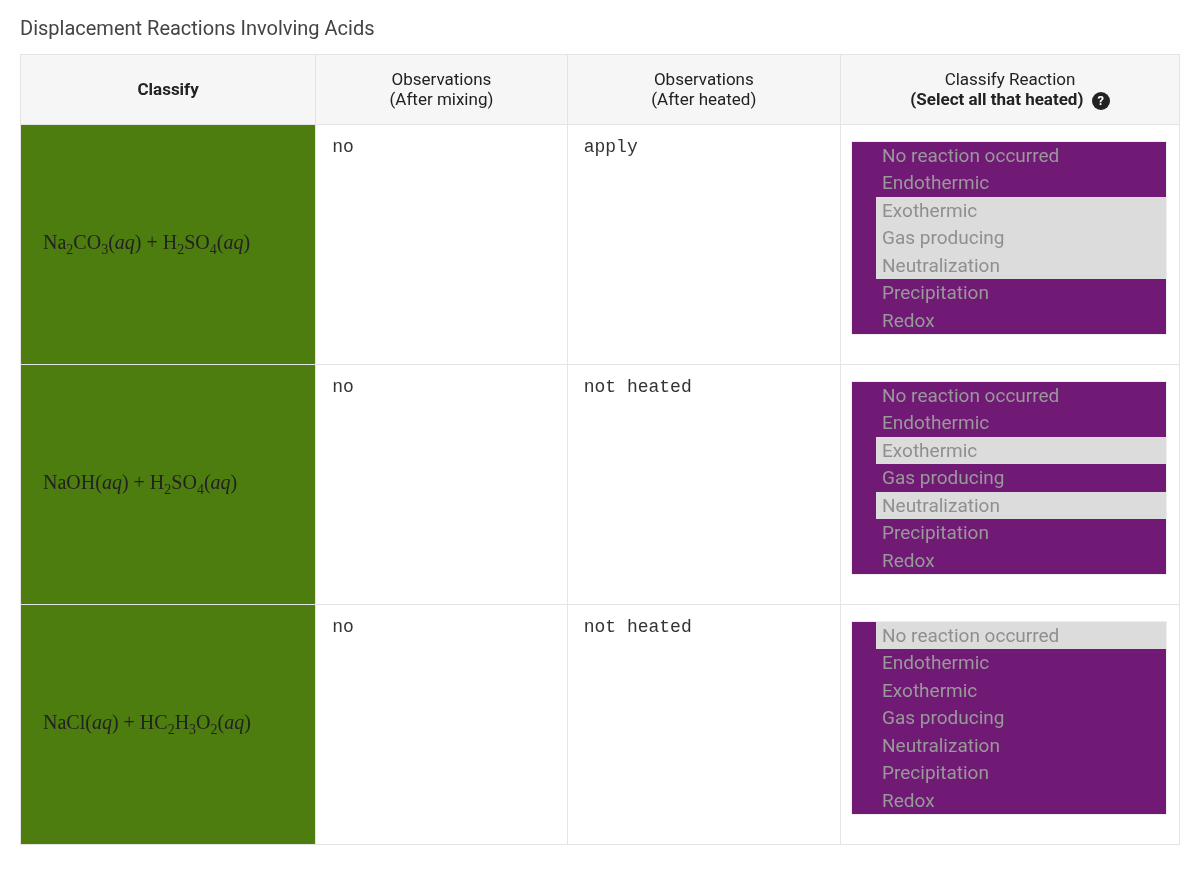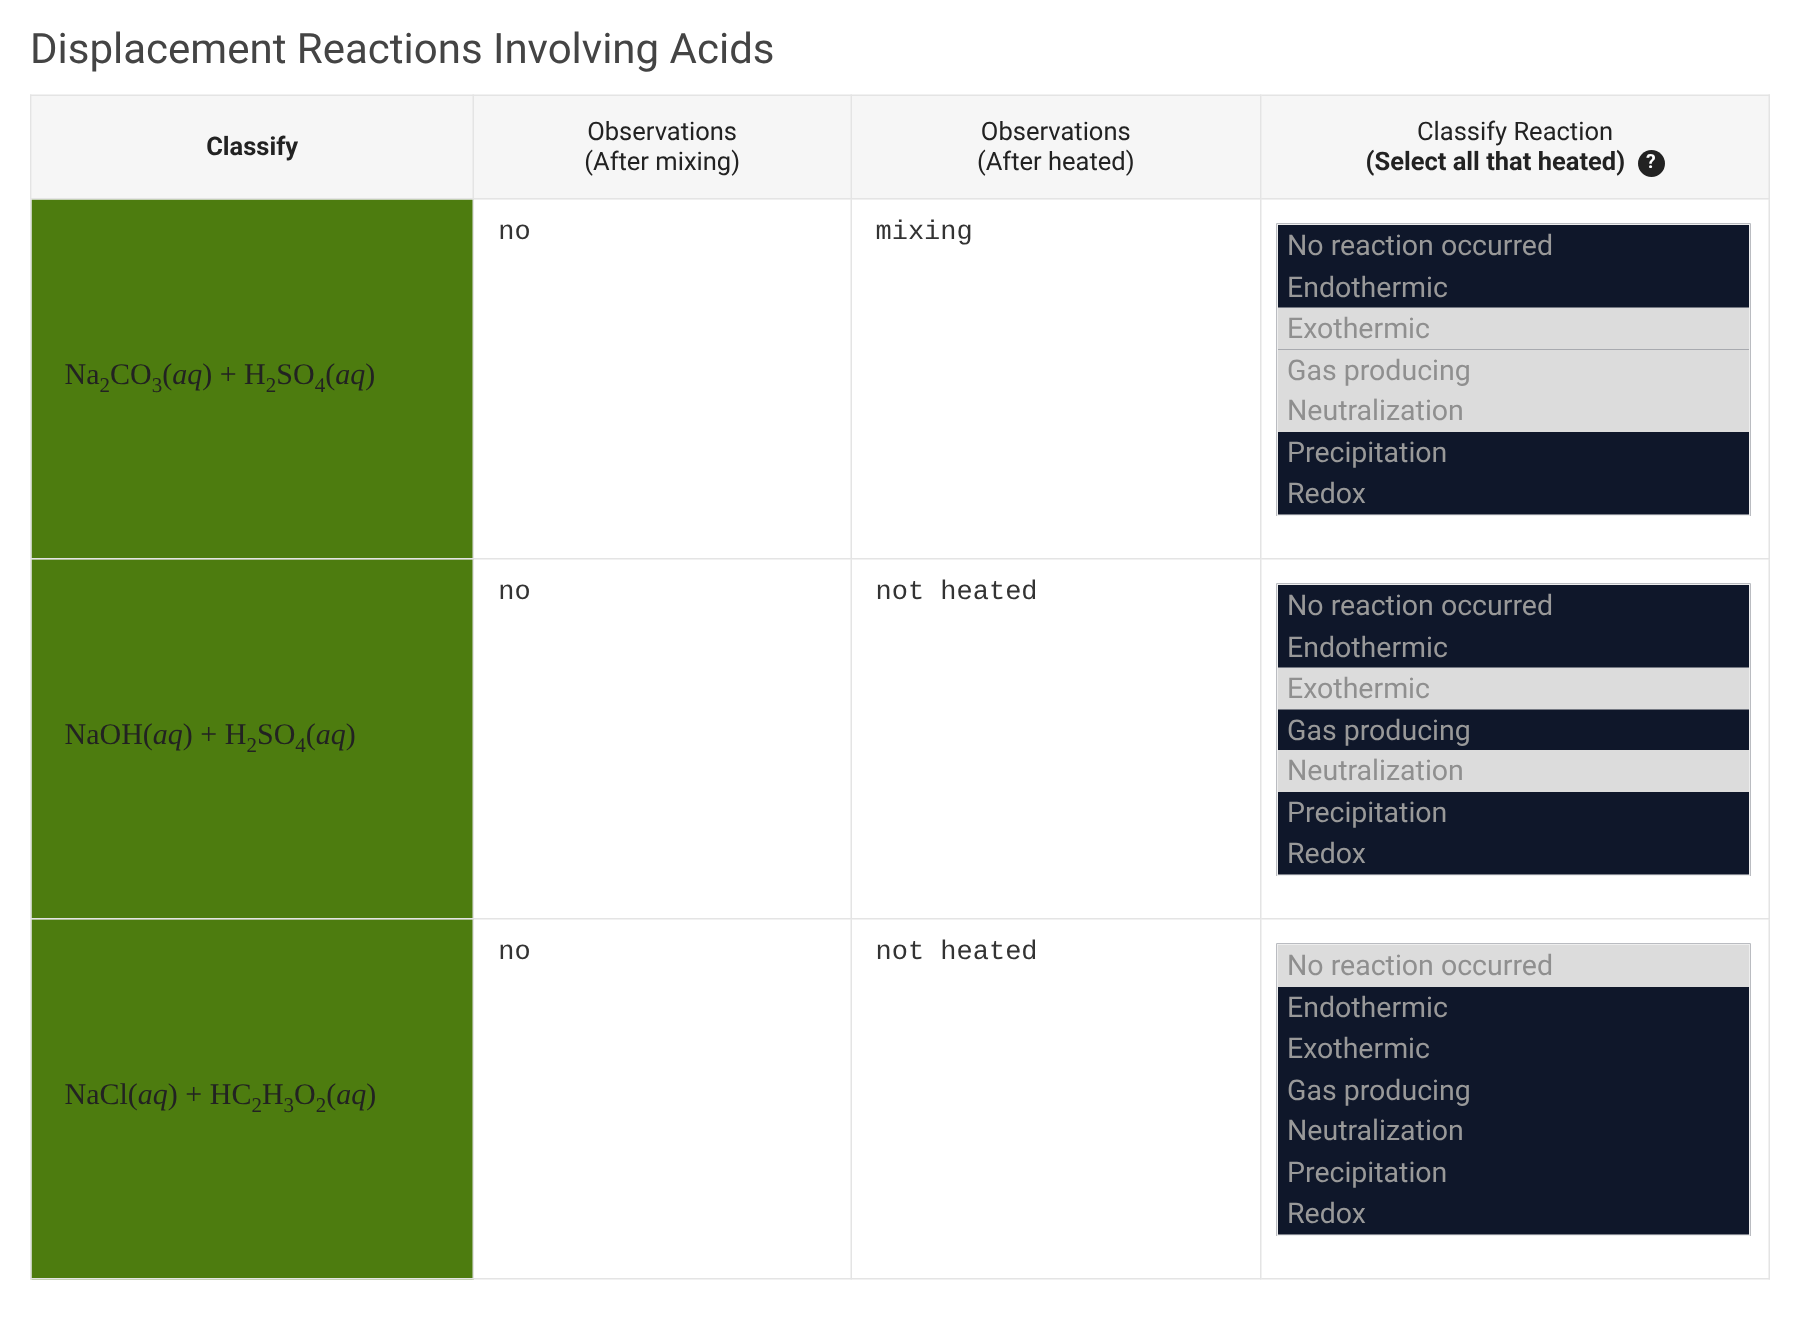--- a/index.html
+++ b/index.html
@@ -5,21 +5,21 @@
   * { box-sizing: border-box; }
   body {
     margin: 0;
     padding: 16px 20px;
     font-family: -apple-system, BlinkMacSystemFont, "Segoe UI", Roboto, Helvetica, Arial, sans-serif;
     color: #333;
     background: #fff;
     width: 1200px;
   }
   h1.page-title {
-    font-size: 28px;
+    font-size: 20px;
     font-weight: 400;
     color: #444;
     margin: 0 0 14px 0;
   }
   table {
     width: 100%;
     border-collapse: collapse;
     table-layout: fixed;
   }
   th, td {
@@ -58,25 +58,26 @@
     padding: 12px 10px 12px 16px;
     font-size: 18px;
     color: #333;
     font-family: Liberation Mono, monospace;
   }
   td.classify-cell {
     padding: 16px 12px 16px 10px;
   }
   .listbox {
     border: 1px solid #eee;
-    background: #0f172a;
+    background: #701a75;
     font-size: 19px;
     line-height: 1.45;
     color: #999;
     overflow: hidden;
+    padding-left: 24px;
   }
   .listbox .opt {
     padding: 0px 6px;
     white-space: nowrap;
     cursor: pointer;
   }
   .listbox .opt.selected {
     background: #dcdcdc;
     color: #8f8f8f;
   }
@@ -127,21 +128,21 @@
         <span class="subhead">Classify Reaction</span>
         <span>(Select all that heated)</span>
         <span class="help-badge">?</span>
       </th>
     </tr>
   </thead>
   <tbody id="tbody">
   <tr>
         <td class="reaction-cell">Na<sub>2</sub>CO<sub>3</sub><span class="paren">(<span class="aq">aq</span>)</span> + H<sub>2</sub>SO<sub>4</sub><span class="paren">(<span class="aq">aq</span>)</span></td>
         <td class="obs-cell">no</td>
-        <td class="obs-cell">mixing</td>
+        <td class="obs-cell">apply</td>
         <td class="classify-cell">
           <div class="listbox">
             <div class="opt">No reaction occurred</div>
             <div class="opt">Endothermic</div>
             <div class="opt selected">Exothermic</div>
             <div class="opt selected">Gas producing</div>
             <div class="opt selected">Neutralization</div>
             <div class="opt">Precipitation</div>
             <div class="opt">Redox</div>
           </div>

